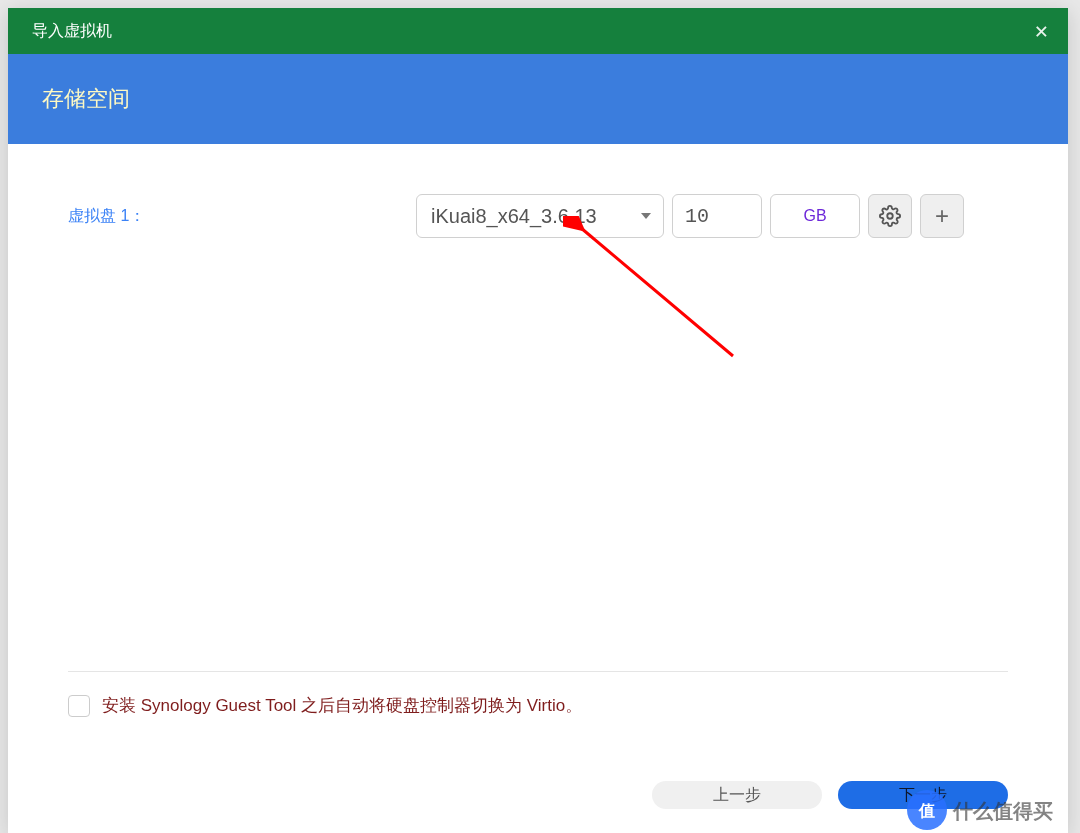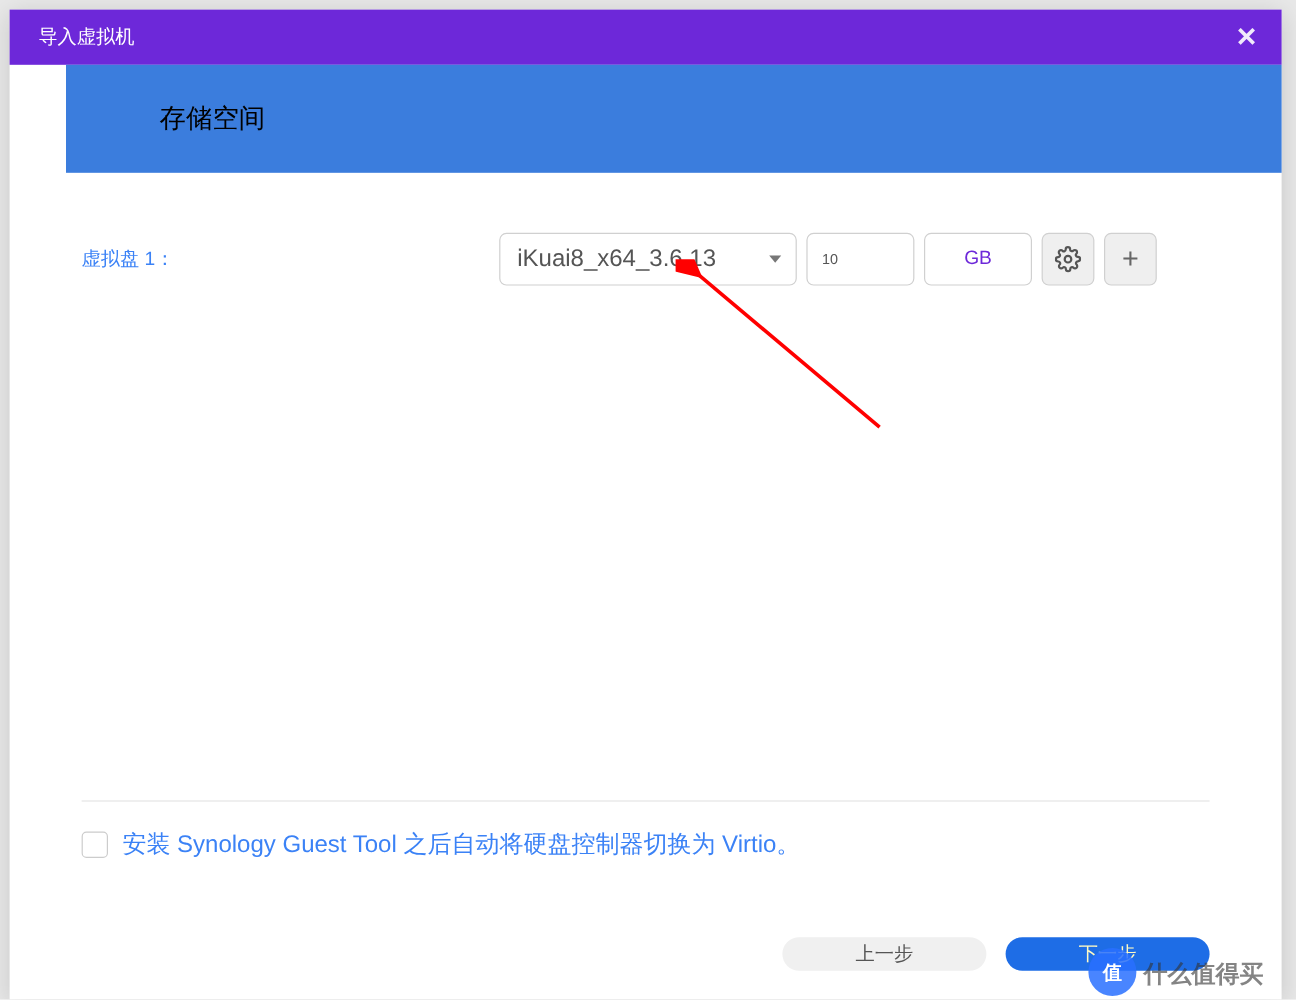--- a/index.html
+++ b/index.html
@@ -20,45 +20,45 @@
       left: 8px;
       top: 8px;
       width: 1060px;
       height: 825px;
       background: #fff;
       box-shadow: 0 4px 20px rgba(0,0,0,0.15);
       display: flex;
       flex-direction: column;
     }
     .title-bar {
-      background: #6d28d9;
+      background: #15803d;
       color: #fff;
       height: 46px;
       display: flex;
       align-items: center;
       justify-content: space-between;
       padding: 0 20px 0 24px;
       font-size: 16px;
+      font-family: Liberation Mono, monospace;
     }
     .title-bar .close {
       font-size: 22px;
       cursor: pointer;
       font-weight: bold;
       opacity: 0.9;
     }
     .header-section {
       background: #3b7ddd;
-      color: #000000;
+      color: #fef9c3;
       height: 90px;
       display: flex;
       align-items: center;
-      padding-left: 78px;
+      padding-left: 34px;
       font-size: 22px;
       font-weight: 500;
-      margin-left: 47px;
     }
     .content {
       flex: 1;
       padding: 50px 60px 20px 60px;
       position: relative;
     }
     .disk-row {
       display: flex;
       align-items: center;
       gap: 8px;
@@ -88,24 +88,25 @@
       border-left: 5px solid transparent;
       border-right: 5px solid transparent;
       border-top: 6px solid #777;
     }
     .size-input {
       border: 1px solid #d0d0d0;
       border-radius: 6px;
       height: 44px;
       width: 90px;
       padding: 0 12px;
-      font-size: 12px;
+      font-size: 20px;
       color: #555;
       text-align: left;
       background: #fff;
+      font-family: Liberation Mono, monospace;
     }
     .unit-box {
       border: 1px solid #d0d0d0;
       border-radius: 6px;
       height: 44px;
       width: 90px;
       display: flex;
       align-items: center;
       justify-content: center;
       font-size: 16px;
@@ -155,22 +156,22 @@
     }
     .checkbox {
       width: 22px;
       height: 22px;
       border: 1px solid #ccc;
       border-radius: 4px;
       background: #fff;
       cursor: pointer;
     }
     .checkbox-label {
-      font-size: 20px;
-      color: #3b82f6;
+      font-size: 17px;
+      color: #7f1d1d;
     }
     .button-row {
       display: flex;
       justify-content: flex-end;
       gap: 16px;
     }
     .btn {
       height: 28px;
       border-radius: 22px;
       padding: 0 40px;
@@ -183,21 +184,21 @@
       min-width: 170px;
       margin-top: 34px;
     }
     .btn-secondary {
       background: #f0f0f0;
       color: #555;
     }
     .btn-primary {
       background: #2970ff;
       background: #1e6de6;
-      color: #fef9c3;
+      color: #0f172a;
     }
     .watermark {
       position: absolute;
       right: 0;
       bottom: 0;
       width: 175px;
       height: 45px;
       pointer-events: none;
     }
   </style>

